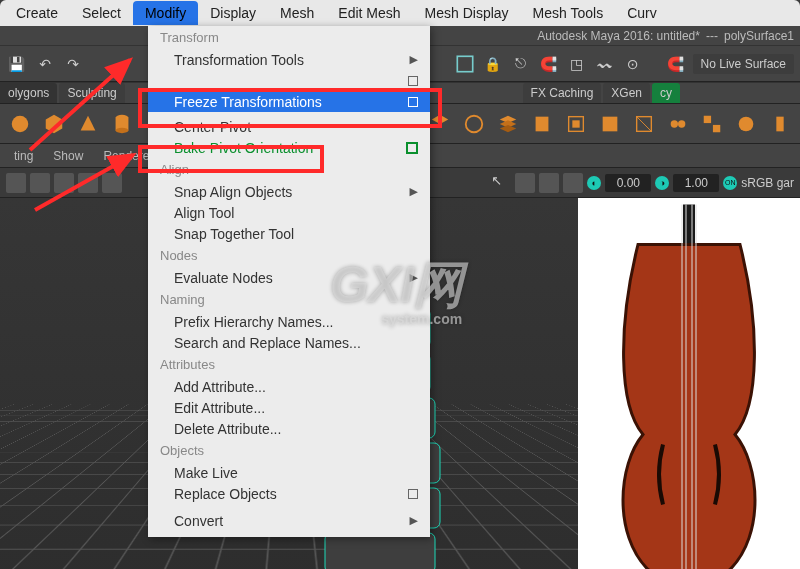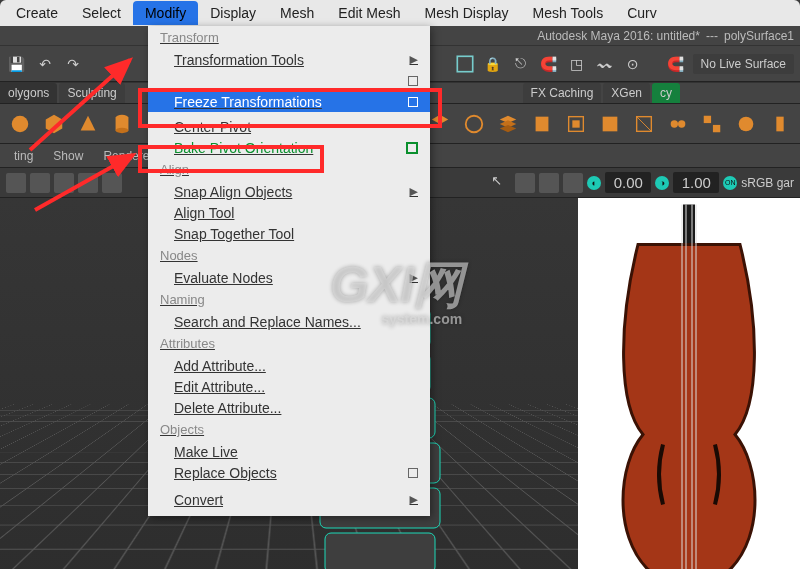--- a/index.html
+++ b/index.html
@@ -29,34 +29,34 @@
   
   .viewport { display:flex; height: calc(569px - 26px - 20px - 36px - 40px - 24px - 30px); }
   .vp-main { flex:1; background: linear-gradient(#363636 0%, #2d2d2d 100%); position:relative; overflow:hidden; }
   .grid { position:absolute; bottom:-60px; left:-200px; right:-200px; height:400px; transform: perspective(400px) rotateX(70deg); background:
     repeating-linear-gradient(0deg, #555 0 1px, transparent 1px 28px),
     repeating-linear-gradient(90deg, #555 0 1px, transparent 1px 28px);
   }
   .vp-img { flex:0 0 222px; background:#fff; position:relative; }
   .vp-img .violin { position:absolute; top:0; left:50%; transform:translateX(-50%); width:100%; height:100%; }
   
-  .dropdown { position:absolute; top:26px; left:148px; width:282px; background:#ececec; color:#333; font-size:14px; box-shadow: 2px 2px 8px rgba(0,0,0,.4); z-index:100;text-decoration:underline; }
+  .dropdown { position:absolute; top:26px; left:148px; width:282px; background:#ececec; color:#333; font-size:14px; box-shadow: 2px 2px 8px rgba(0,0,0,.4); z-index:100; }
   .dropdown .sect { padding: 4px 12px; color:#888; font-size: 13px;}
   .dropdown .ditem { display:flex; align-items:center; padding: 4px 12px 4px 26px; position:relative; height: 21px;}
   .dropdown .ditem.highlighted { background:#2673e7; color:#fff; }
   .dropdown .ditem.green { color:#0a8f2d; }
   .dropdown .ditem .arrow { margin-left:auto; font-size:11px; color:#555;}
   .dropdown .ditem .box { margin-left:auto; width:10px; height:10px; border:1px solid #666;}
   .dropdown .ditem.highlighted .box{ border-color:#fff;}
   .dropdown .ditem.green .box { border:2px solid #0a8f2d; width:12px; height:12px;}
   
   .red-box { position:absolute; border:4px solid #ff2a2a; z-index:200; pointer-events:none; }
   .red-arrow { position:absolute; z-index:200; pointer-events:none; }
   
-  .numbox { background:#222; color:#ccc; padding:2px 6px; font-size:15px; min-width:46px; text-align:center; border-radius:2px;}
+  .numbox { background:#222; color:#ccc; padding:2px 6px; font-size:12px; min-width:46px; text-align:center; border-radius:2px;}
   .cyan-dot { width:14px; height:14px; border-radius:50%; background:#1dcab5; display:flex; align-items:center; justify-content:center; color:#111; font-size:9px;}
   
   .watermark { position:absolute; top: 252px; left: 330px; font-size: 50px; font-style: italic; color: rgba(220,220,220,.6); font-weight: bold; z-index: 300; pointer-events:none; text-shadow: 0 0 4px rgba(0,0,0,.3); letter-spacing: -1px;}
   .watermark .sub { display:block; font-size: 14px; font-style:normal; text-align:right; margin-top:-8px; letter-spacing: 0;}
 
   .mesh-shape { position:absolute; z-index:5; }
 </style>
 </head>
 <body>
 
@@ -299,20 +299,23 @@
     </div>
   <div class="ditem">
       <span>Snap Together Tool</span>
     </div>
   <div class="sect">Nodes</div>
   <div class="ditem">
       <span>Evaluate Nodes</span>
       <span class="arrow">▶</span>
     </div>
   <div class="sect">Naming</div>
+  <div class="ditem">
+      <span>Prefix Hierarchy Names...</span>
+    </div>
   <div class="ditem">
       <span>Search and Replace Names...</span>
     </div>
   <div class="sect">Attributes</div>
   <div class="ditem">
       <span>Add Attribute...</span>
     </div>
   <div class="ditem">
       <span>Edit Attribute...</span>
     </div>

